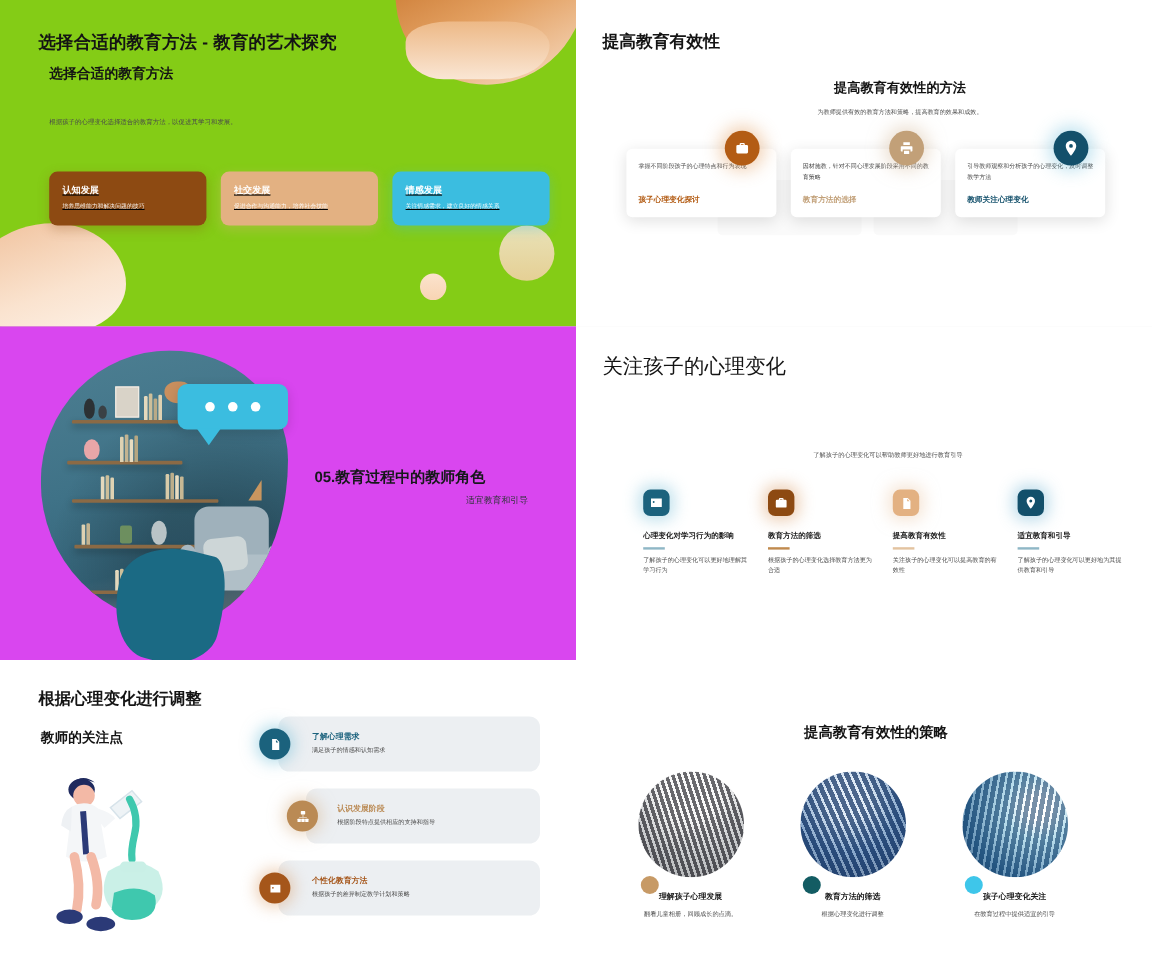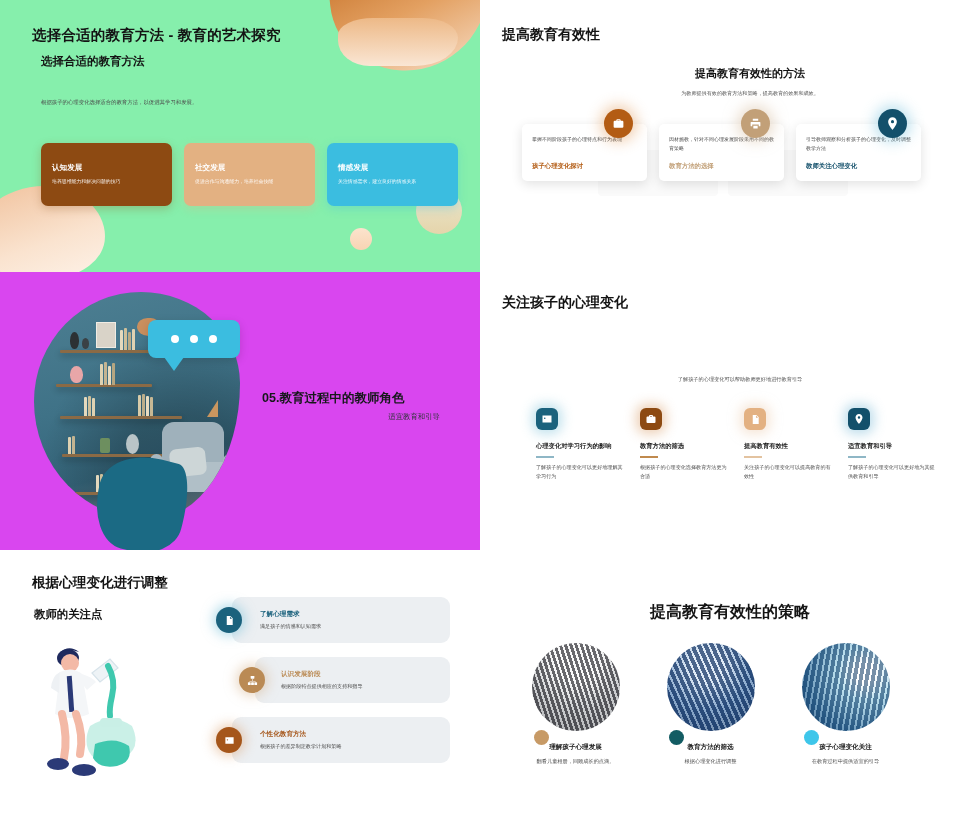--- a/index.html
+++ b/index.html
@@ -6,21 +6,21 @@
   body {
     width: 960px; height: 816px;
     background: #f2f2f2;
     font-family: "Liberation Sans", "DejaVu Sans", sans-serif;
     overflow: hidden;
   }
   .deck { display: grid; grid-template-columns: 480px 480px; grid-template-rows: 272px 278px 266px; width: 960px; height: 816px; }
   .slide { position: relative; overflow: hidden; background: #ffffff; }
 
   
-  .s1 { background: #86efac; }
+  .s1 { background: #84cc16; }
   .s1 .blob-tr {
     position: absolute; right: -12px; top: -34px; width: 160px; height: 104px;
     background: linear-gradient(160deg, #c9772f 0%, #e3a061 45%, #f7dcc4 100%);
     border-radius: 0 0 60% 55% / 0 0 95% 80%;
     transform: rotate(-6deg);
   }
   .s1 .blob-tr2 {
     position: absolute; right: 22px; top: 18px; width: 120px; height: 48px;
     background: linear-gradient(180deg, #edb987 0%, #fae6d4 100%);
     border-radius: 50% 50% 60% 45% / 60% 70% 100% 90%;
@@ -31,22 +31,22 @@
     border-radius: 55% 45% 40% 60% / 70% 55% 45% 30%;
   }
   .s1 .dot-a { position: absolute; right: 108px; bottom: 22px; width: 22px; height: 22px; border-radius: 50%;
     background: linear-gradient(180deg,#fbe3cd,#f8d4b3); }
   .s1 .dot-b { position: absolute; right: 18px; bottom: 38px; width: 46px; height: 46px; border-radius: 50%;
     background: linear-gradient(180deg,#fbe6d4,#f6d0ab); opacity: .85; }
   .s1 .title { position: absolute; left: 32px; top: 26px; font-size: 14.5px; font-weight: bold; color: #141414; letter-spacing: .2px; }
   .s1 .subtitle { position: absolute; left: 41px; top: 54px; font-size: 11.5px; font-weight: bold; color: #141414; }
   .s1 .lead { position: absolute; left: 41px; top: 98px; width: 180px; font-size: 5.4px; line-height: 1.75; color: #4a4a4a; }
   .s1 .cards { position: absolute; left: 41px; top: 143px; display: flex; gap: 12px; }
-  .s1 .card { width: 131px; height: 63px; border-radius: 7px; padding: 10px 11px;
-    display: flex; flex-direction: column; justify-content: center; }
+  .s1 .card { width: 131px; height: 45px; border-radius: 7px; padding: 10px 11px;
+    display: flex; flex-direction: column; justify-content: center; text-decoration: underline; }
   .s1 .card h4 { font-size: 7.6px; color: #fff; font-weight: bold; margin-bottom: 5px; }
   .s1 .card p { font-size: 4.9px; color: rgba(255,255,255,.93); line-height: 1.5; }
   .s1 .c1 { background: #8d4a12; box-shadow: 0 3px 10px rgba(141,74,18,.28); }
   .s1 .c2 { background: #3bbde0; box-shadow: 0 3px 10px rgba(59,189,224,.3); }
   .s1 .c3 { background: #e3b182; box-shadow: 0 3px 10px rgba(227,177,130,.32); }
 
   
   .s2 .title { position: absolute; left: 22px; top: 26px; font-size: 14px; font-weight: bold; color: #141414; }
   .s2 .h2 { position: absolute; left: 0; right: 0; top: 66px; text-align: center; padding-left: 60px; font-size: 11px; font-weight: bold; color: #141414; }
   .s2 .sub { position: absolute; left: 0; right: 0; top: 90px; text-align: center; padding-left: 60px; font-size: 5.1px; color: #4f4f4f; }
@@ -93,21 +93,21 @@
     display: flex; align-items: center; justify-content: center; gap: 11px; box-shadow: 0 3px 10px rgba(0,0,0,.15); }
   .s3 .bubble i { width: 8px; height: 8px; border-radius: 50%; background: #fff; display: block; }
   .s3 .bubble:after { content:""; position: absolute; left: 16px; bottom: -13px; width: 0; height: 0;
     border-left: 10px solid transparent; border-right: 10px solid transparent; border-top: 14px solid #3bbde0; }
   .s3 .tan-chip { position: absolute; left: 129px; top: 42px; width: 22px; height: 18px; background: #c98f5e; border-radius: 50% 40% 45% 55%; }
   .s3 .tan-tri { position: absolute; right: 22px; top: 108px; width: 0; height: 0; border-left: 11px solid transparent; border-right: 0 solid transparent; border-bottom: 17px solid #c9965f; }
   .s3 .t-title { position: absolute; left: 262px; top: 118px; font-size: 12.5px; font-weight: bold; color: #16181a; }
   .s3 .t-sub { position: absolute; left: 262px; top: 140px; width: 178px; text-align: right; font-size: 7.4px; color: #2e3538; }
 
   
-  .s4 .title { position: absolute; left: 22px; top: 22px; font-size: 14px; font-weight: bold; color: #141414; }
+  .s4 .title { position: absolute; left: 22px; top: 22px; font-size: 17px; font-weight: normal; color: #141414; }
   .s4 .h2 { position: absolute; left: 60px; right: 20px; top: 80px; text-align: center; font-size: 11px; font-weight: bold; color: #141414; }
   .s4 .sub { position: absolute; left: 60px; right: 20px; top: 104px; text-align: center; font-size: 5.2px; color: #4f4f4f; }
   .s4 .cols { position: absolute; left: 56px; top: 136px; display: flex; gap: 16px; }
   .s4 .col { width: 88px; }
   .s4 .ico { width: 22px; height: 22px; border-radius: 6px; display: flex; align-items: center; justify-content: center; }
   .s4 .i1 { background: #1b627d; box-shadow: 0 0 12px 4px rgba(120,190,215,.45); }
   .s4 .i2 { background: #8d4a12; box-shadow: 0 0 12px 4px rgba(214,150,95,.45); }
   .s4 .i3 { background: #e3b182; box-shadow: 0 0 12px 4px rgba(238,205,175,.5); }
   .s4 .i4 { background: #13506b; box-shadow: 0 0 12px 4px rgba(110,180,210,.45); }
   .s4 .col h4 { margin-top: 12px; font-size: 6.3px; font-weight: bold; color: #1a1a1a; white-space: nowrap; }
@@ -130,21 +130,21 @@
   .s5 .item.indent .txt { padding-left: 26px; }
   .s5 .item h5 { font-size: 6.6px; font-weight: bold; margin-bottom: 4px; }
   .s5 .item p { font-size: 5.1px; color: #4a4a4a; line-height: 1.5; }
   .s5 .bl1 { background: #1b627d; box-shadow: 0 0 12px 3px rgba(110,190,215,.5); }
   .s5 .bl2 { background: #ba8a54; box-shadow: 0 0 12px 3px rgba(215,180,140,.5); }
   .s5 .bl3 { background: #a5561a; box-shadow: 0 0 12px 3px rgba(214,150,95,.45); }
   .s5 .it1 h5 { color: #1b627d; } .s5 .it2 h5 { color: #ba8a54; } .s5 .it3 h5 { color: #a5561a; }
 
   
   .s6 .title { position: absolute; left: 22px; top: 22px; font-size: 14px; font-weight: bold; color: #141414; }
-  .s6 .h2 { position: absolute; left: 40px; right: 20px; top: 52px; text-align: center; font-size: 16px; font-weight: bold; color: #141414; }
+  .s6 .h2 { position: absolute; left: 40px; right: 20px; top: 52px; text-align: center; font-size: 12px; font-weight: bold; color: #141414; }
   .s6 .row { position: absolute; left: 48px; top: 93px; display: flex; gap: 40px; }
   .s6 .cell { width: 95px; text-align: center; position: relative; }
   .s6 .circ { width: 88px; height: 88px; border-radius: 50%; margin: 0 auto; position: relative; overflow: hidden; }
   .s6 .c-a { background:
       repeating-linear-gradient(72deg, rgba(255,255,255,.55) 0 2px, rgba(70,70,75,.8) 2px 5px),
       radial-gradient(circle at 50% 20%, #f2f2f2 0 25%, #8d9196 60%, #43474c 100%); }
   .s6 .c-b { background:
       repeating-linear-gradient(66deg, rgba(255,255,255,.35) 0 2px, rgba(30,60,105,.75) 2px 6px),
       radial-gradient(circle at 45% 25%, #cfe0f2 0 20%, #4a7ab0 55%, #1d3d68 100%); }
   .s6 .c-c { background:

